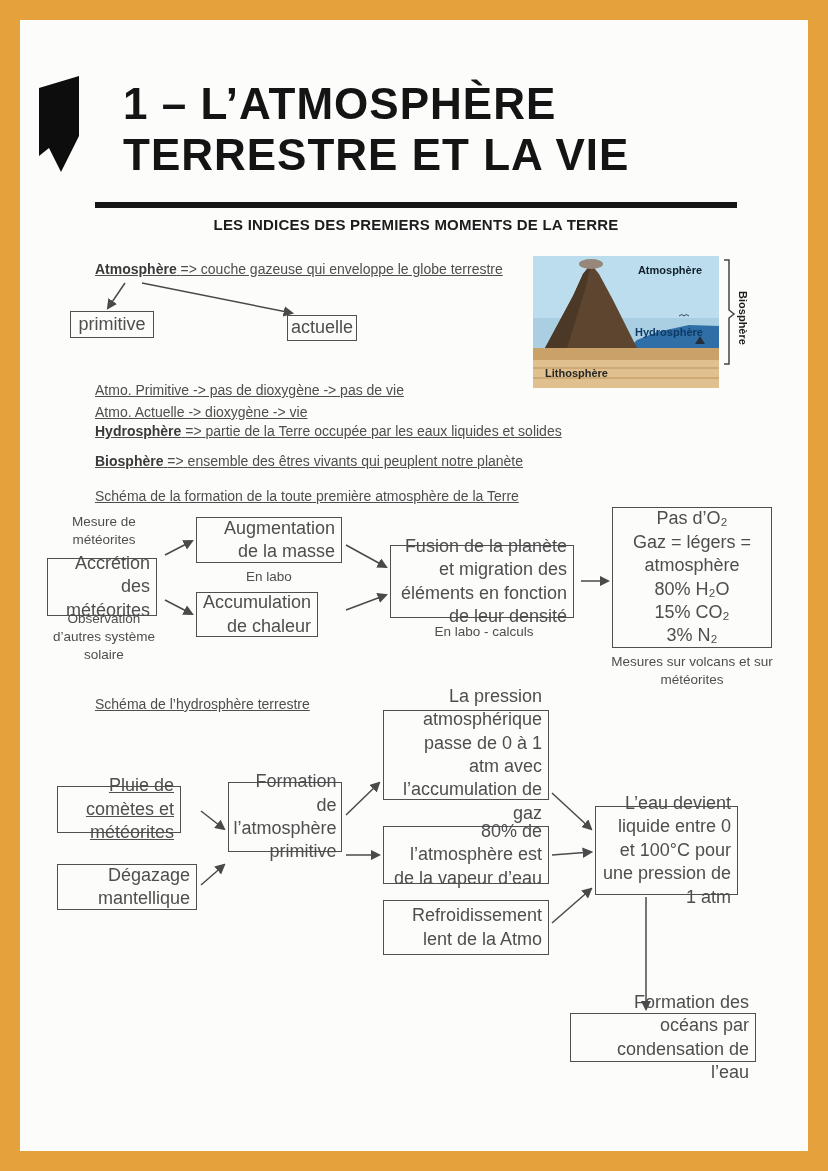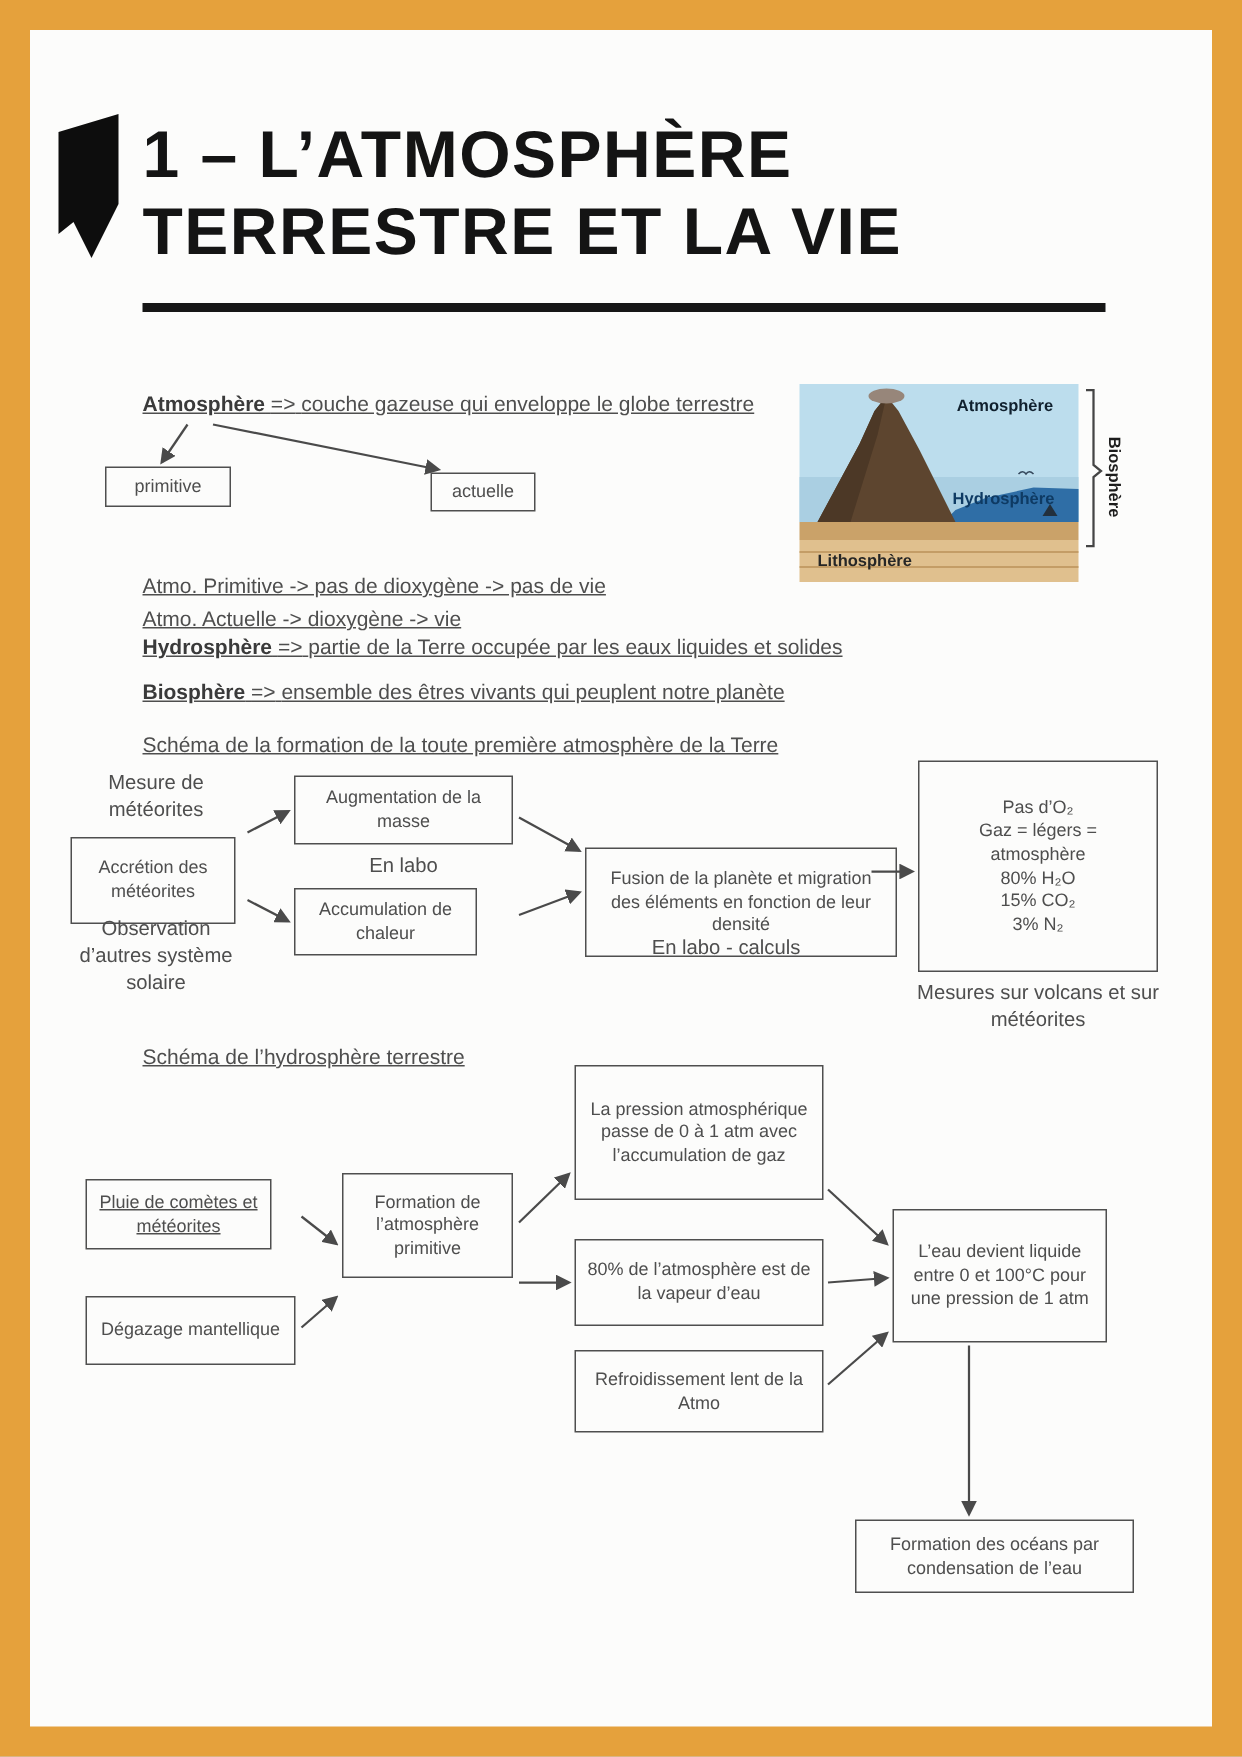--- a/index.html
+++ b/index.html
@@ -7,28 +7,28 @@
     --paper-color:#fcfcfb;
     --ink:#141414;
     --text-color:#4e4e4e;
     --box-border:#4f4f4f;
   }
   *{margin:0;padding:0;box-sizing:border-box;}
   body{width:828px;height:1171px;margin:0;font-family:"Liberation Sans",sans-serif;background:#999;}
   .page{position:relative;width:828px;height:1171px;background:var(--frame-color);overflow:hidden;}
   .paper{position:absolute;left:20px;top:20px;width:788px;height:1131px;background:var(--paper-color);}
   .abs{position:absolute;}
-  .title{font-weight:bold;font-size:44px;line-height:1.16;letter-spacing:1px;color:var(--ink);}
+  .title{font-weight:bold;font-size:44px;line-height:1.16;letter-spacing:1px;color:var(--ink);margin-left:28px;}
   .rule{background:#161616;height:6px;}
   .subtitle{font-weight:bold;font-size:15px;text-align:center;color:#1c1c1c;letter-spacing:.2px;}
   .bodytext{font-size:14px;color:var(--text-color);line-height:1.35;text-decoration:underline;}
   .term{font-weight:bold;color:#3a3a3a;}
   .underline{text-decoration:underline;}
   .box{border:1.6px solid var(--box-border);display:flex;align-items:center;justify-content:center;
-       text-align:center;font-size:12px;color:var(--text-color);padding:3px 6px;line-height:1.3;background:transparent;}
+       text-align:right;font-size:18px;color:var(--text-color);padding:3px 6px;line-height:1.3;background:transparent;}
   .box.col{flex-direction:column;}
   .note{font-size:13.5px;color:var(--text-color);text-align:center;line-height:1.35;}
   svg.lines{overflow:visible;pointer-events:none;}
   .aline{stroke:#4a4a4a;stroke-width:1.5;fill:none;}
   .figlabel{font-weight:bold;font-size:11px;font-family:"Liberation Sans",sans-serif;}
 </style>
 </head>
 <body>
 
 <div class="page">
@@ -37,20 +37,21 @@
   <svg class="abs lines" style="left:33px;top:74px;" width="48" height="100" viewBox="0 0 48 100">
     <polygon points="6,14 46,2 46,62 28,98 16,74 6,82" fill="#0d0d0d"></polygon>
   </svg>
 
   <div class="abs title" style="left:95px;top:78px;width:660px;">
     <div>1 – L’ATMOSPHÈRE</div>
     <div>TERRESTRE ET LA VIE</div>
   </div>
 
   <div class="abs rule" style="left:95px;top:202px;width:642px;"></div>
+  <div class="abs subtitle" style="left:95px;top:216px;width:642px;">LES INDICES DES PREMIERS MOMENTS DE LA TERRE</div>
 
   <div class="abs bodytext" style="left:95px;top:260px;">
     <span class="term">Atmosphère</span>
     <span>=&gt;</span>
     <span>couche gazeuse qui enveloppe le globe terrestre</span>
   </div>
 
   <svg class="abs lines" style="left:70px;top:280px;" width="300" height="40">
     <defs>
       <marker id="arrA" viewBox="0 0 10 10" refX="8" refY="5" markerWidth="7" markerHeight="7" orient="auto">
@@ -102,21 +103,21 @@
   <div class="abs bodytext underline" style="left:95px;top:487px;">Schéma de la formation de la toute première atmosphère de la Terre</div>
 
   <div class="abs note" style="left:58px;top:513px;width:92px;">Mesure de météorites</div>
   <div class="abs box" style="left:47px;top:558px;width:110px;height:58px;">Accrétion des météorites</div>
   <div class="abs box" style="left:196px;top:517px;width:146px;height:46px;">Augmentation de la masse</div>
 
   <div class="abs note" style="left:48px;top:610px;width:112px;">Observation d’autres système solaire</div>
   <div class="abs note" style="left:196px;top:568px;width:146px;">En labo</div>
   <div class="abs box" style="left:196px;top:592px;width:122px;height:45px;">Accumulation de chaleur</div>
 
-  <div class="abs box" style="left:390px;top:565px;width:208px;height:73px;">Fusion de la planète et migration des éléments en fonction de leur densité</div>
+  <div class="abs box" style="left:390px;top:545px;width:184px;height:73px;">Fusion de la planète et migration des éléments en fonction de leur densité</div>
   <div class="abs note" style="left:390px;top:623px;width:188px;">En labo - calculs</div>
 
   <div class="abs box col" style="left:612px;top:507px;width:160px;height:141px;">
     <div>Pas d’O₂</div>
     <div>Gaz = légers =</div>
     <div>atmosphère</div>
     <div>80% H₂O</div>
     <div>15% CO₂</div>
     <div>3% N₂</div>
   </div>

